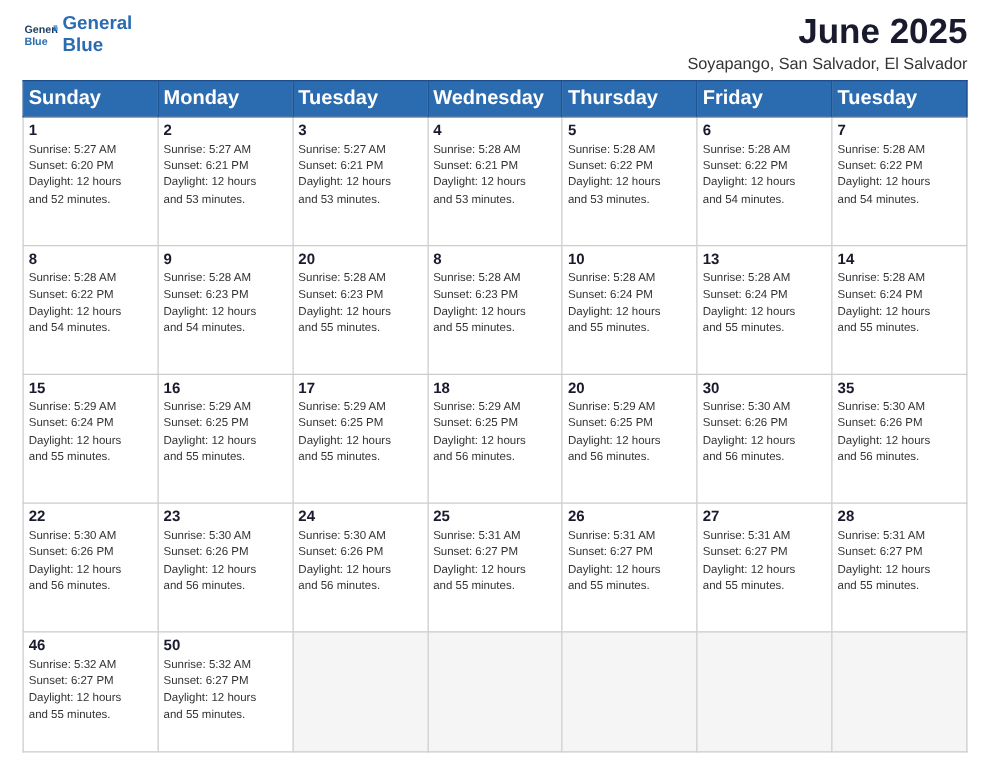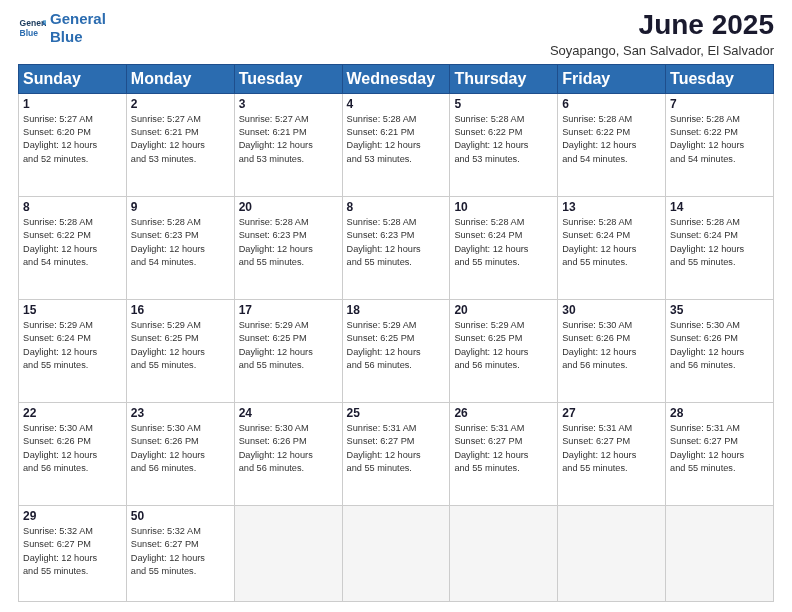--- a/index.html
+++ b/index.html
@@ -336,21 +336,21 @@
           <td>
             <span class="day-num">28</span>
             <div class="cell-info" style="white-space: pre-line;">Sunrise: 5:31 AM
 Sunset: 6:27 PM
 Daylight: 12 hours
 and 55 minutes.</div>
           </td>
         </tr>
         <tr class="last-row">
           <td>
-            <span class="day-num">29</span>
+            <span class="day-num">46</span>
             <div class="cell-info" style="white-space: pre-line;">Sunrise: 5:32 AM
 Sunset: 6:27 PM
 Daylight: 12 hours
 and 55 minutes.</div>
           </td>
           <td>
             <span class="day-num">50</span>
             <div class="cell-info" style="white-space: pre-line;">Sunrise: 5:32 AM
 Sunset: 6:27 PM
 Daylight: 12 hours

